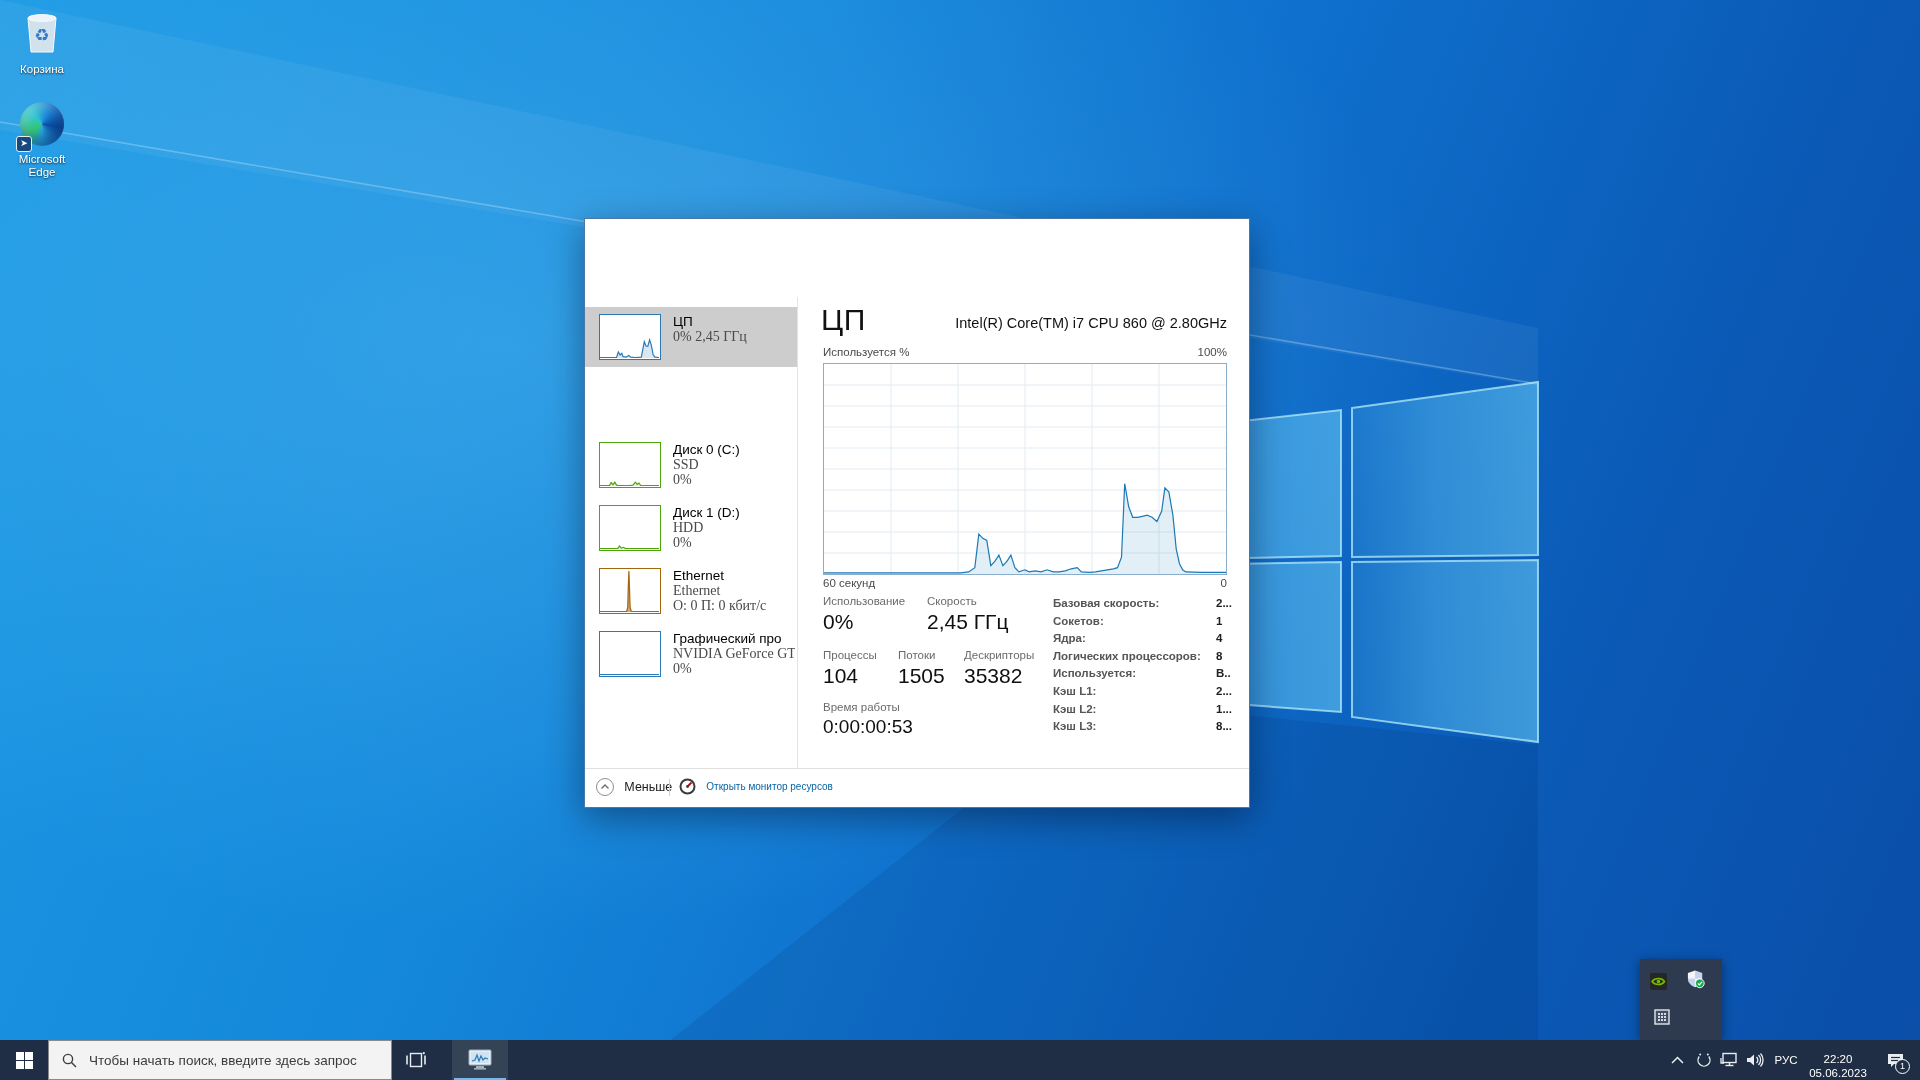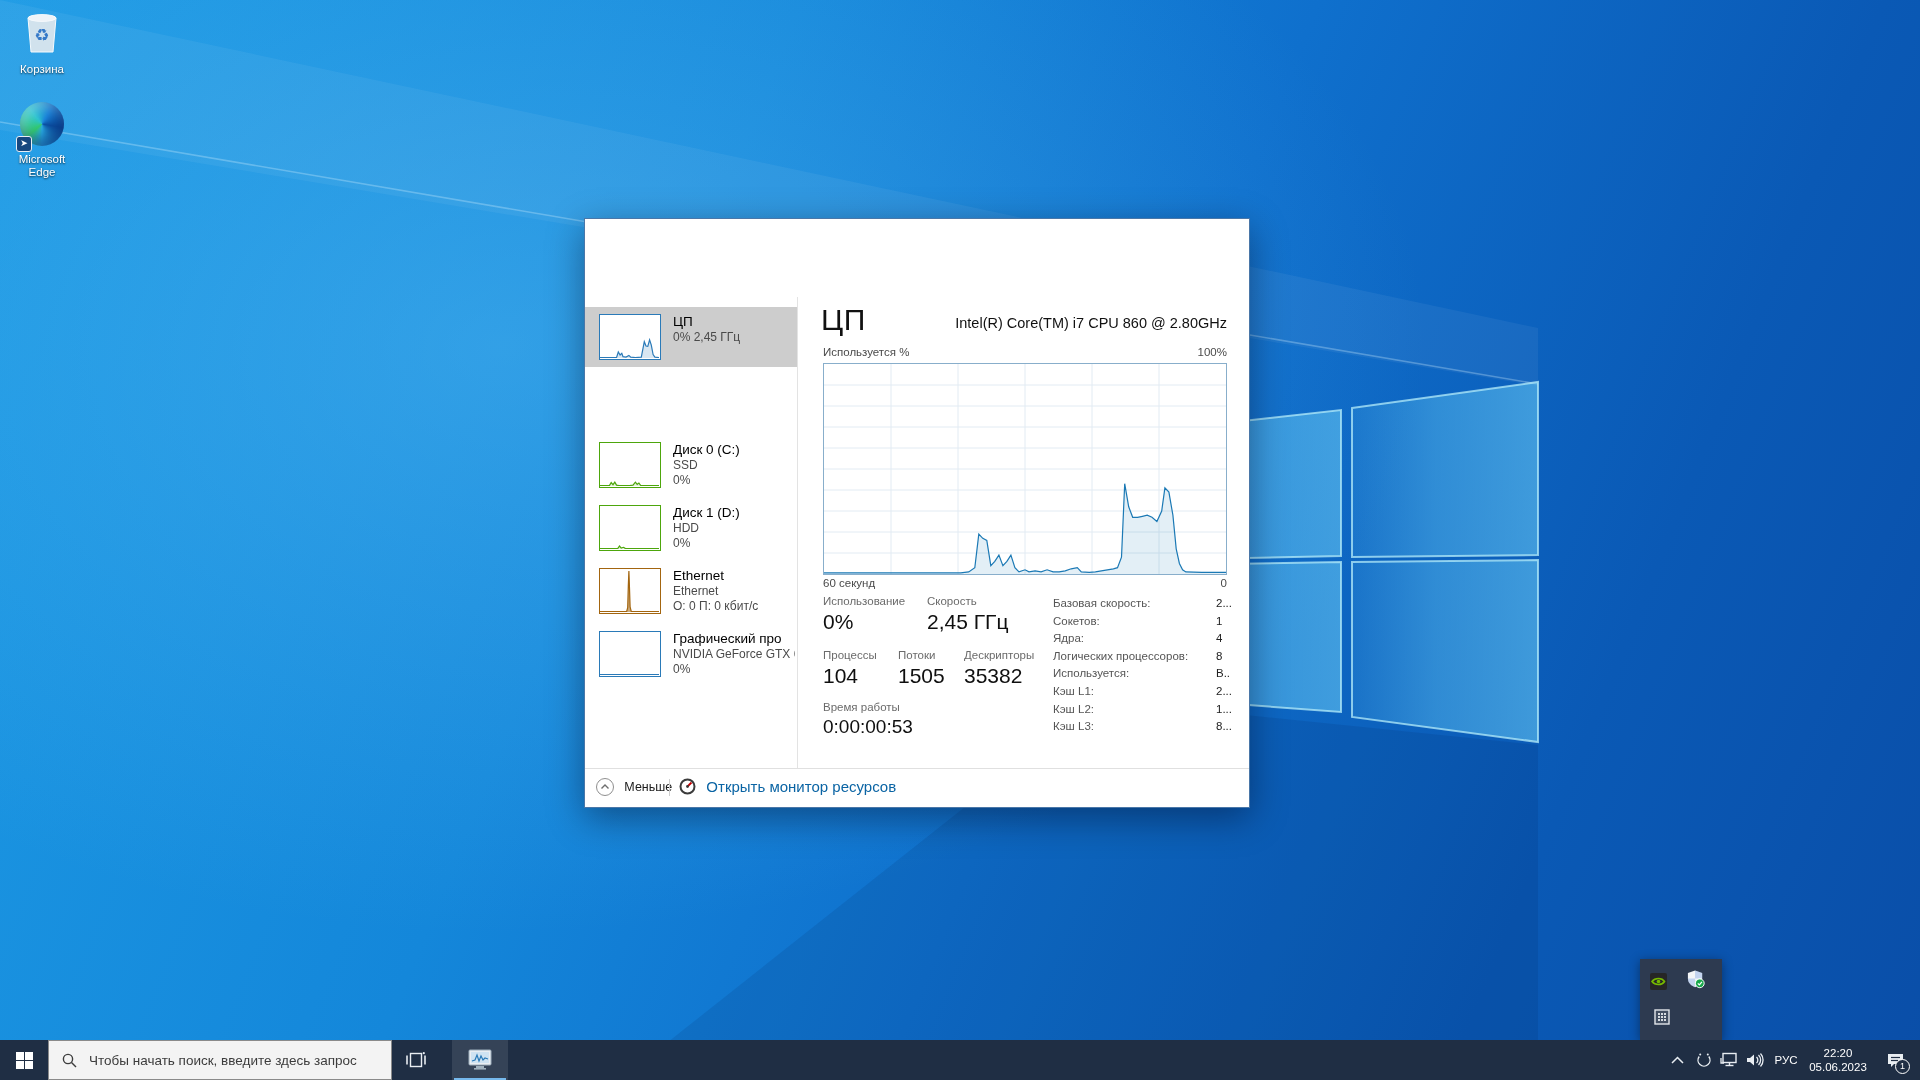--- a/index.html
+++ b/index.html
@@ -43,67 +43,67 @@
     border:1px solid #d9d9d9;margin-right:-1px;margin-top:4px;font-size:12.5px;background:#fff;color:#1a1a1a;vertical-align:bottom;}
   .tab.active{height:25px;line-height:24px;margin-top:0;background:#fff;border-bottom:1px solid #fff;z-index:2;}
 
   .tm-body{position:absolute;left:0;top:78px;right:0;bottom:38px;}
   .tm-sidebar{position:absolute;left:0;top:0;width:212px;bottom:0;border-right:1px solid #e3e3e3;overflow:hidden;}
   .side-item{position:absolute;left:0;width:212px;height:60px;}
   .side-item.selected{background:#cdcdcd;}
   .side-item .mini{position:absolute;left:14px;top:7px;width:62px;height:46px;background:#fff;box-sizing:border-box;}
   .side-item .txt{position:absolute;left:88px;top:6px;right:2px;overflow:hidden;}
   .side-item .t1{font-size:13.5px;color:#000;line-height:17px;white-space:nowrap;overflow:hidden;}
-  .side-item .t2,.side-item .t3{font-size:12px;color:#4a4a4a;line-height:14.5px;white-space:nowrap;overflow:hidden;}
+  .side-item .t2,.side-item .t3{font-size:14px;color:#4a4a4a;line-height:14.5px;white-space:nowrap;overflow:hidden;font-family:Liberation Serif, serif;}
 
   .tm-main{position:absolute;left:236px;top:0;width:412px;bottom:0;}
   .main-title{position:absolute;left:0;top:6px;font-size:30px;font-weight:300;color:#111;letter-spacing:.5px;}
   .cpu-name{position:absolute;right:6px;top:18px;font-size:14.5px;color:#111;}
   .axis-top{position:absolute;left:2px;top:49px;right:6px;font-size:11.5px;color:#4a4a4a;}
   .axis-top .r{float:right;}
   .main-chart{position:absolute;left:2px;top:66px;width:402px;height:210px;
     border:1px solid #88aecb;box-sizing:content-box;background:#fff;}
   .axis-bottom{position:absolute;left:2px;top:280px;right:6px;font-size:11.5px;color:#4a4a4a;}
   .axis-bottom .r{float:right;}
   .stat-label{position:absolute;font-size:11.5px;color:#6b6b6b;white-space:nowrap;}
   .stat-value{position:absolute;font-size:21px;color:#0f0f0f;white-space:nowrap;}
   .stat-value.small{font-size:19px;}
-  .details{position:absolute;left:232px;top:300px;width:180px;}
+  .details{position:absolute;left:232px;top:300px;width:180px;font-weight:bold;}
   .d-row{position:relative;height:17.6px;font-size:11.5px;color:#555;white-space:nowrap;}
   .d-row .d-val{position:absolute;left:163px;color:#222;}
 
   .tm-footer{position:absolute;left:0;right:0;bottom:0;height:38px;border-top:1px solid #e0e0e0;background:#fff;}
   .less-btn{position:absolute;left:11px;top:9px;height:20px;}
   .less-circle{display:inline-block;width:18px;height:18px;border-radius:50%;border:1.5px solid #8f8f8f;
     vertical-align:middle;text-align:center;box-sizing:border-box;}
   .less-label{display:inline-block;margin-left:7px;font-size:12.5px;color:#1a1a1a;vertical-align:middle;}
   .foot-sep{position:absolute;left:84px;top:10px;height:17px;width:1px;background:#cfcfcf;}
   .resmon{position:absolute;left:94px;top:9px;height:20px;white-space:nowrap;}
-  .resmon .lnk{display:inline-block;margin-left:7px;font-size:15px;color:#0a64a4;vertical-align:middle;}
+  .resmon .lnk{display:inline-block;margin-left:7px;font-size:10px;color:#0a64a4;vertical-align:middle;}
 
   
   .taskbar{position:absolute;left:0;bottom:0;width:1920px;height:40px;background:#1f2e44;}
   .tb-btn{position:absolute;top:0;height:40px;display:flex;align-items:center;justify-content:center;}
   .start{left:0;width:48px;}
   .searchbox{position:absolute;left:48px;top:0;width:344px;height:40px;background:#f3f3f3;
     border:1px solid #8a8a8a;box-sizing:border-box;display:flex;align-items:center;}
   .searchbox input{border:0;outline:0;background:transparent;font-size:13.5px;color:#2b2b2b;
     font-family:"Liberation Sans","DejaVu Sans",sans-serif;width:280px;}
   .searchbox input::placeholder{color:#3c3c3c;opacity:1;}
   .searchbox .mag{margin:0 10px 0 13px;}
   .taskview{left:392px;width:48px;}
   .tmbtn{left:452px;width:56px;background:rgba(255,255,255,.10);}
   .tmbtn .under{position:absolute;left:2px;right:2px;bottom:0;height:2px;background:#76b9ed;}
   .tray-chevron{left:1664px;width:26px;}
   .tray-a{left:1692px;width:24px;}
   .tray-net{left:1716px;width:26px;}
   .tray-vol{left:1742px;width:26px;}
   .tray-lang{left:1768px;width:36px;color:#fff;font-size:11.5px;}
   .tray-clock{left:1804px;width:68px;color:#fff;font-size:11.5px;text-align:center;line-height:14px;
-    flex-direction:column;}
+    flex-direction:column;justify-content:flex-end;}
   .tray-notif{left:1872px;width:46px;}
   .notif-badge{position:absolute;right:8px;bottom:6px;width:13px;height:13px;border-radius:50%;
     background:#1f2e44;border:1px solid #fff;color:#fff;font-size:9px;line-height:12px;text-align:center;}
 
   
   .tray-popup{position:absolute;left:1640px;top:959px;width:82px;height:81px;background:#2d3a50;
     box-shadow:0 2px 10px rgba(0,0,0,.4);}
   .tp-ico{position:absolute;width:20px;height:20px;display:flex;align-items:center;justify-content:center;}
 </style>
 </head>

